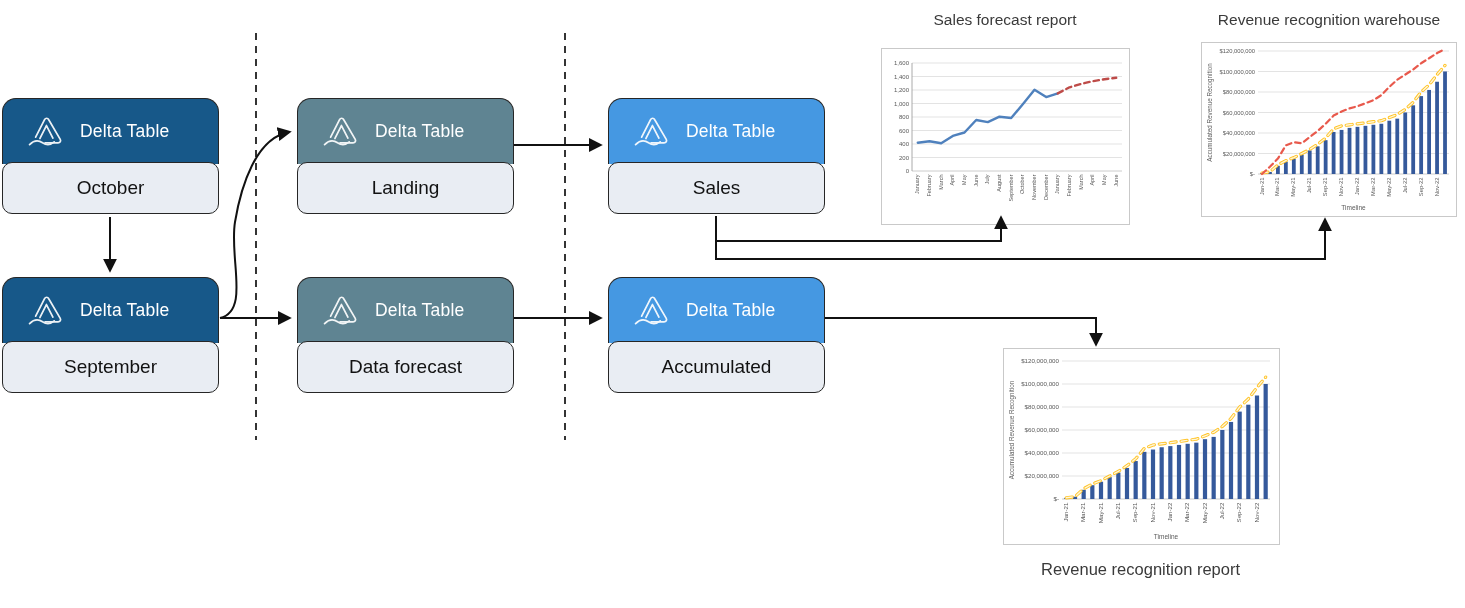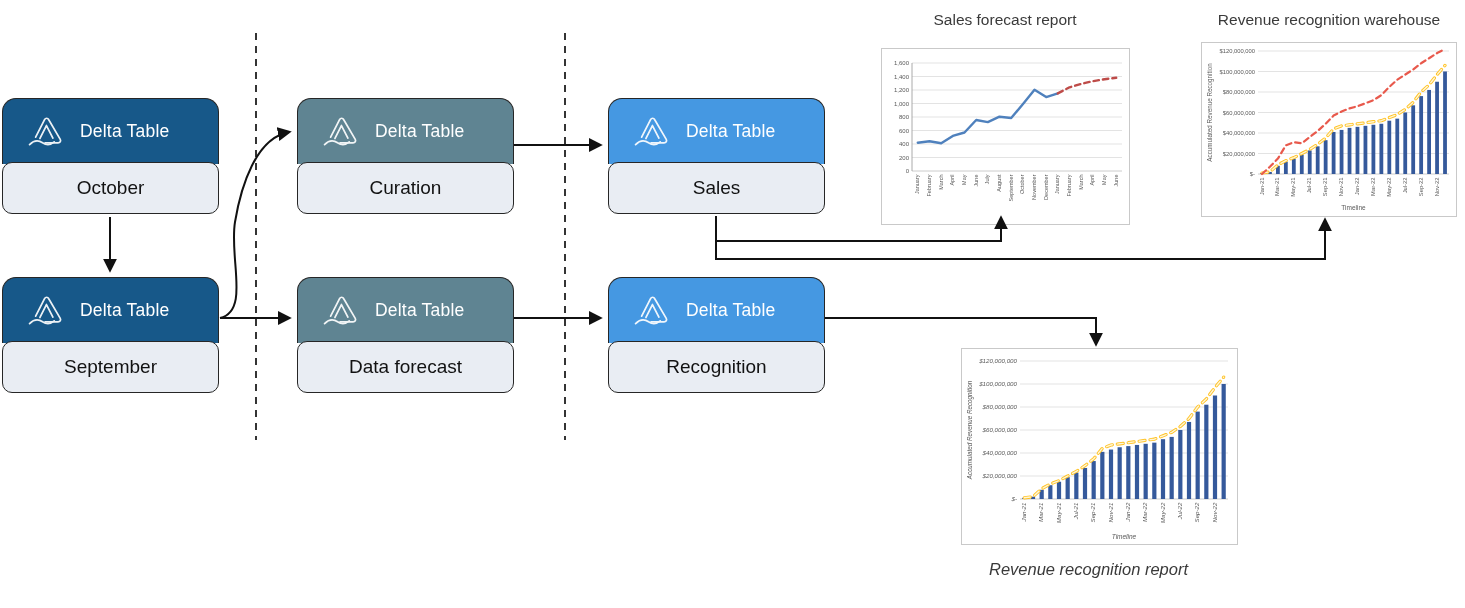--- a/index.html
+++ b/index.html
@@ -60,21 +60,21 @@
     <div class="node-header">
       <svg class="logo" viewBox="0 0 52 44">
         <g fill="none" stroke="#fff" stroke-width="2" stroke-linecap="round" stroke-linejoin="round" opacity=".92">
           <path d="M14 28 L24.5 7.5 C25.5 5.6 28 5.6 29 7.5 L42.5 30.5 C43.6 32.6 42.2 34.5 40 34.5 L25 34.5"></path>
           <path d="M19 29.5 L26.5 14.5 L34 29"></path>
           <path d="M7 36.5 C12 31.5 17 31 22 34.5 C26.5 37.5 31.5 37 35.5 33.5"></path>
         </g>
       </svg>
       <span class="node-product">Delta Table</span>
     </div>
-    <div class="node-body">Curation</div>
+    <div class="node-body">Landing</div>
   </div>
 
   <div class="node v-blue" style="left:608px;top:98px">
     <div class="node-header">
       <svg class="logo" viewBox="0 0 52 44">
         <g fill="none" stroke="#fff" stroke-width="2" stroke-linecap="round" stroke-linejoin="round" opacity=".92">
           <path d="M14 28 L24.5 7.5 C25.5 5.6 28 5.6 29 7.5 L42.5 30.5 C43.6 32.6 42.2 34.5 40 34.5 L25 34.5"></path>
           <path d="M19 29.5 L26.5 14.5 L34 29"></path>
           <path d="M7 36.5 C12 31.5 17 31 22 34.5 C26.5 37.5 31.5 37 35.5 33.5"></path>
         </g>
@@ -116,21 +116,21 @@
     <div class="node-header">
       <svg class="logo" viewBox="0 0 52 44">
         <g fill="none" stroke="#fff" stroke-width="2" stroke-linecap="round" stroke-linejoin="round" opacity=".92">
           <path d="M14 28 L24.5 7.5 C25.5 5.6 28 5.6 29 7.5 L42.5 30.5 C43.6 32.6 42.2 34.5 40 34.5 L25 34.5"></path>
           <path d="M19 29.5 L26.5 14.5 L34 29"></path>
           <path d="M7 36.5 C12 31.5 17 31 22 34.5 C26.5 37.5 31.5 37 35.5 33.5"></path>
         </g>
       </svg>
       <span class="node-product">Delta Table</span>
     </div>
-    <div class="node-body">Recognition</div>
+    <div class="node-body">Accumulated</div>
   </div>
 
   <div class="chart" id="chart-sales" style="left:880px;top:8px;width:250px;">
     <div class="chart-title">Sales forecast report</div>
     <div class="chart-box" style="width:247px;height:175px;">
         <svg viewBox="0 0 247 175" width="247" height="175" font-family="&quot;Liberation Sans&quot;,sans-serif">
           <line x1="30" y1="122" x2="240" y2="122" stroke="#BFBFBF" stroke-width="0.8"></line>
           <text x="27" y="124" text-anchor="end" font-size="6" fill="#595959">0</text>
           <line x1="30" y1="108.5" x2="240" y2="108.5" stroke="#DCDCDC" stroke-width="0.8"></line>
           <text x="27" y="110.5" text-anchor="end" font-size="6" fill="#595959">200</text>
@@ -229,21 +229,21 @@
           <rect x="225.20416666666665" y="46.95" width="3.8" height="84.05" fill="#35599B"></rect>
           <rect x="233.1625" y="38.75" width="3.8" height="92.25" fill="#35599B"></rect>
           <rect x="241.12083333333334" y="28.5" width="3.8" height="102.5" fill="#35599B"></rect>
           <path d="M60.0 130.0 L67.9 128.9 L75.9 121.8 L83.9 117.7 L91.8 114.6 L99.8 110.5 L107.7 106.4 L115.7 101.3 L123.6 95.1 L131.6 85.9 L139.6 82.8 L147.5 81.8 L155.5 80.8 L163.4 79.8 L171.4 78.7 L179.4 77.7 L187.3 74.6 L195.3 71.5 L203.2 66.4 L211.2 59.3 L219.1 49.0 L227.1 41.8 L235.1 31.6 L243.0 22.4 " fill="none" stroke="#FFC224" stroke-width="3.2" stroke-linecap="round" stroke-linejoin="round" stroke-dasharray="6 5"></path>
           <path d="M60.0 130.0 L67.9 128.9 L75.9 121.8 L83.9 117.7 L91.8 114.6 L99.8 110.5 L107.7 106.4 L115.7 101.3 L123.6 95.1 L131.6 85.9 L139.6 82.8 L147.5 81.8 L155.5 80.8 L163.4 79.8 L171.4 78.7 L179.4 77.7 L187.3 74.6 L195.3 71.5 L203.2 66.4 L211.2 59.3 L219.1 49.0 L227.1 41.8 L235.1 31.6 L243.0 22.4 " fill="none" stroke="#FFF6D8" stroke-width="1.4000000000000001" stroke-linecap="round" stroke-linejoin="round" stroke-dasharray="6 5"></path>
           <path d="M60.0 131.0 L67.9 123.8 L75.9 115.6 L83.9 102.3 L91.8 99.2 L99.8 100.3 L107.7 94.1 L115.7 88.0 L123.6 80.8 L131.6 72.6 L139.6 68.5 L147.5 65.4 L155.5 63.3 L163.4 60.3 L171.4 57.2 L179.4 52.1 L187.3 43.9 L195.3 36.7 L203.2 31.6 L211.2 26.5 L219.1 20.3 L227.1 15.2 L235.1 10.1 L243.0 6.0 " fill="none" stroke="#E8594C" stroke-width="2.2" stroke-linecap="round" stroke-linejoin="round" stroke-dasharray="5.5 4"></path>
         </svg>
       </div>
   </div>
 
-  <div class="chart" id="chart-report" style="left:961px;top:348px;width:255px;font-style:italic;">
+  <div class="chart" id="chart-report" style="left:1003px;top:348px;width:275px;">
     <div class="chart-box" style="width:275px;height:195px;">
         <svg viewBox="0 0 275 195" width="275" height="195" font-family="&quot;Liberation Sans&quot;,sans-serif">
           <line x1="58" y1="150" x2="266" y2="150" stroke="#BFBFBF" stroke-width="0.8"></line>
           <text x="55" y="152" text-anchor="end" font-size="6.2" fill="#595959">$-</text>
           <line x1="58" y1="127" x2="266" y2="127" stroke="#DCDCDC" stroke-width="0.8"></line>
           <text x="55" y="129" text-anchor="end" font-size="6.2" fill="#595959">$20,000,000</text>
           <line x1="58" y1="104" x2="266" y2="104" stroke="#DCDCDC" stroke-width="0.8"></line>
           <text x="55" y="106" text-anchor="end" font-size="6.2" fill="#595959">$40,000,000</text>
           <line x1="58" y1="81" x2="266" y2="81" stroke="#DCDCDC" stroke-width="0.8"></line>
           <text x="55" y="83" text-anchor="end" font-size="6.2" fill="#595959">$60,000,000</text>

